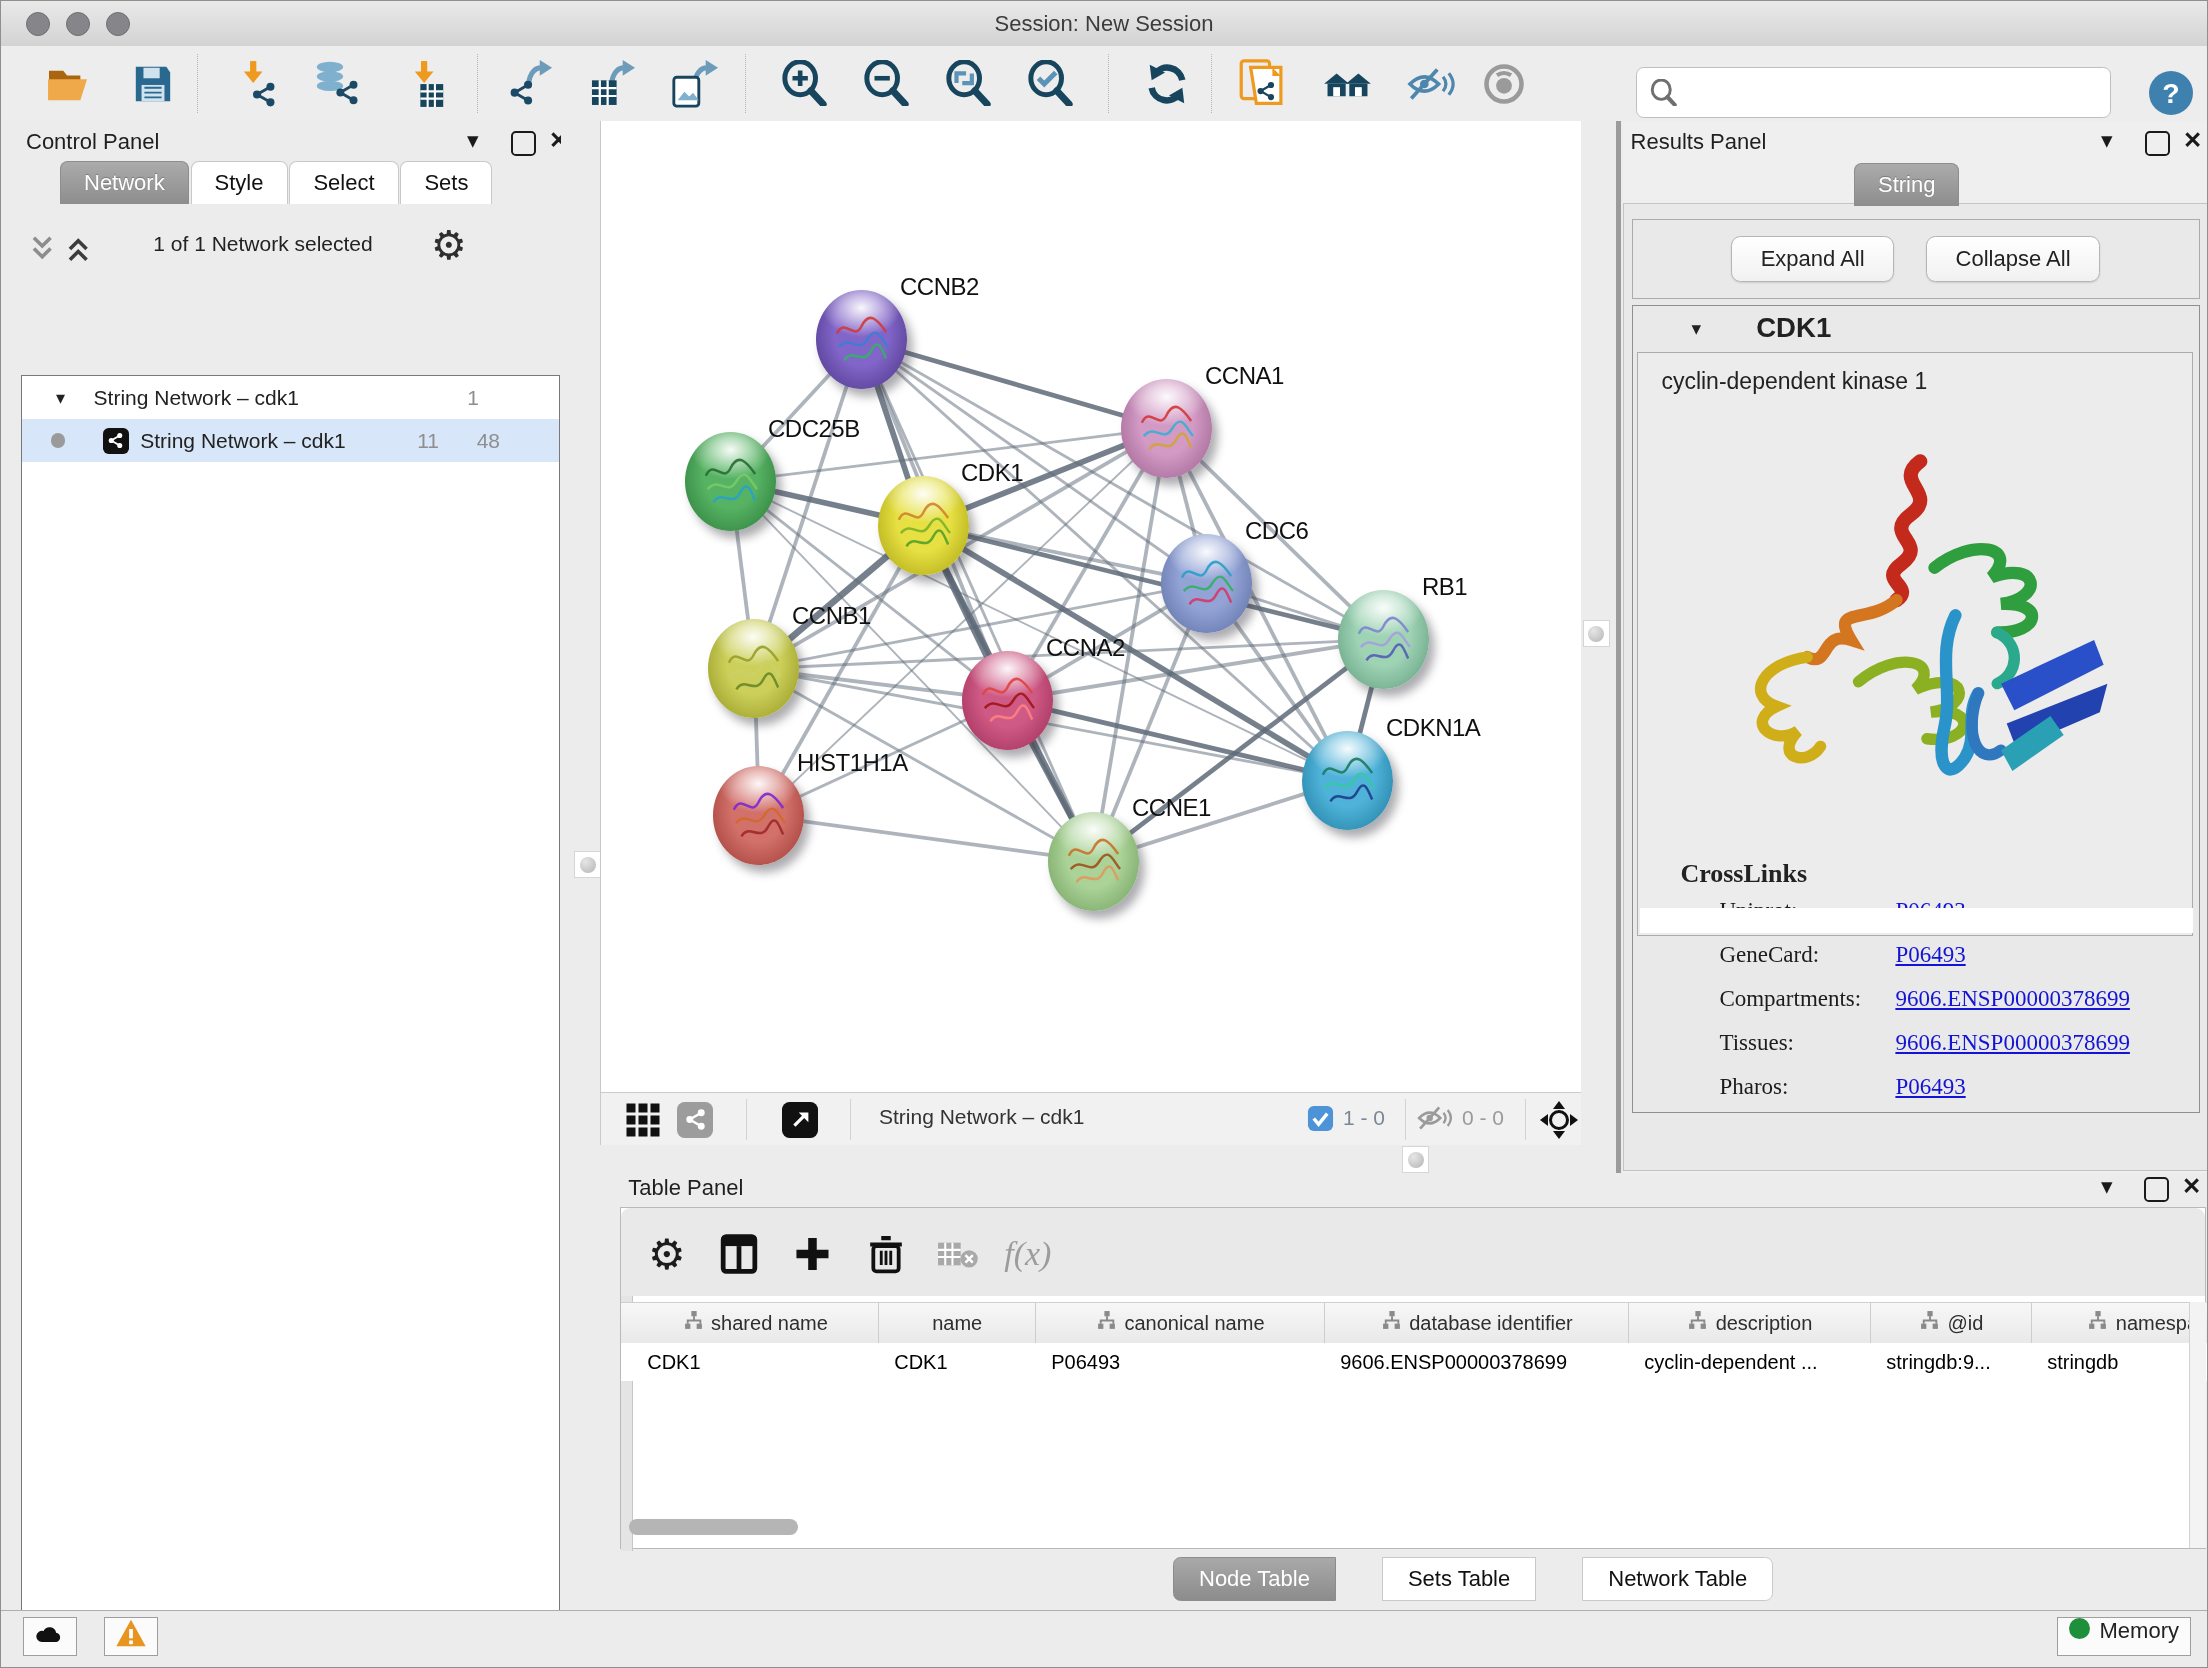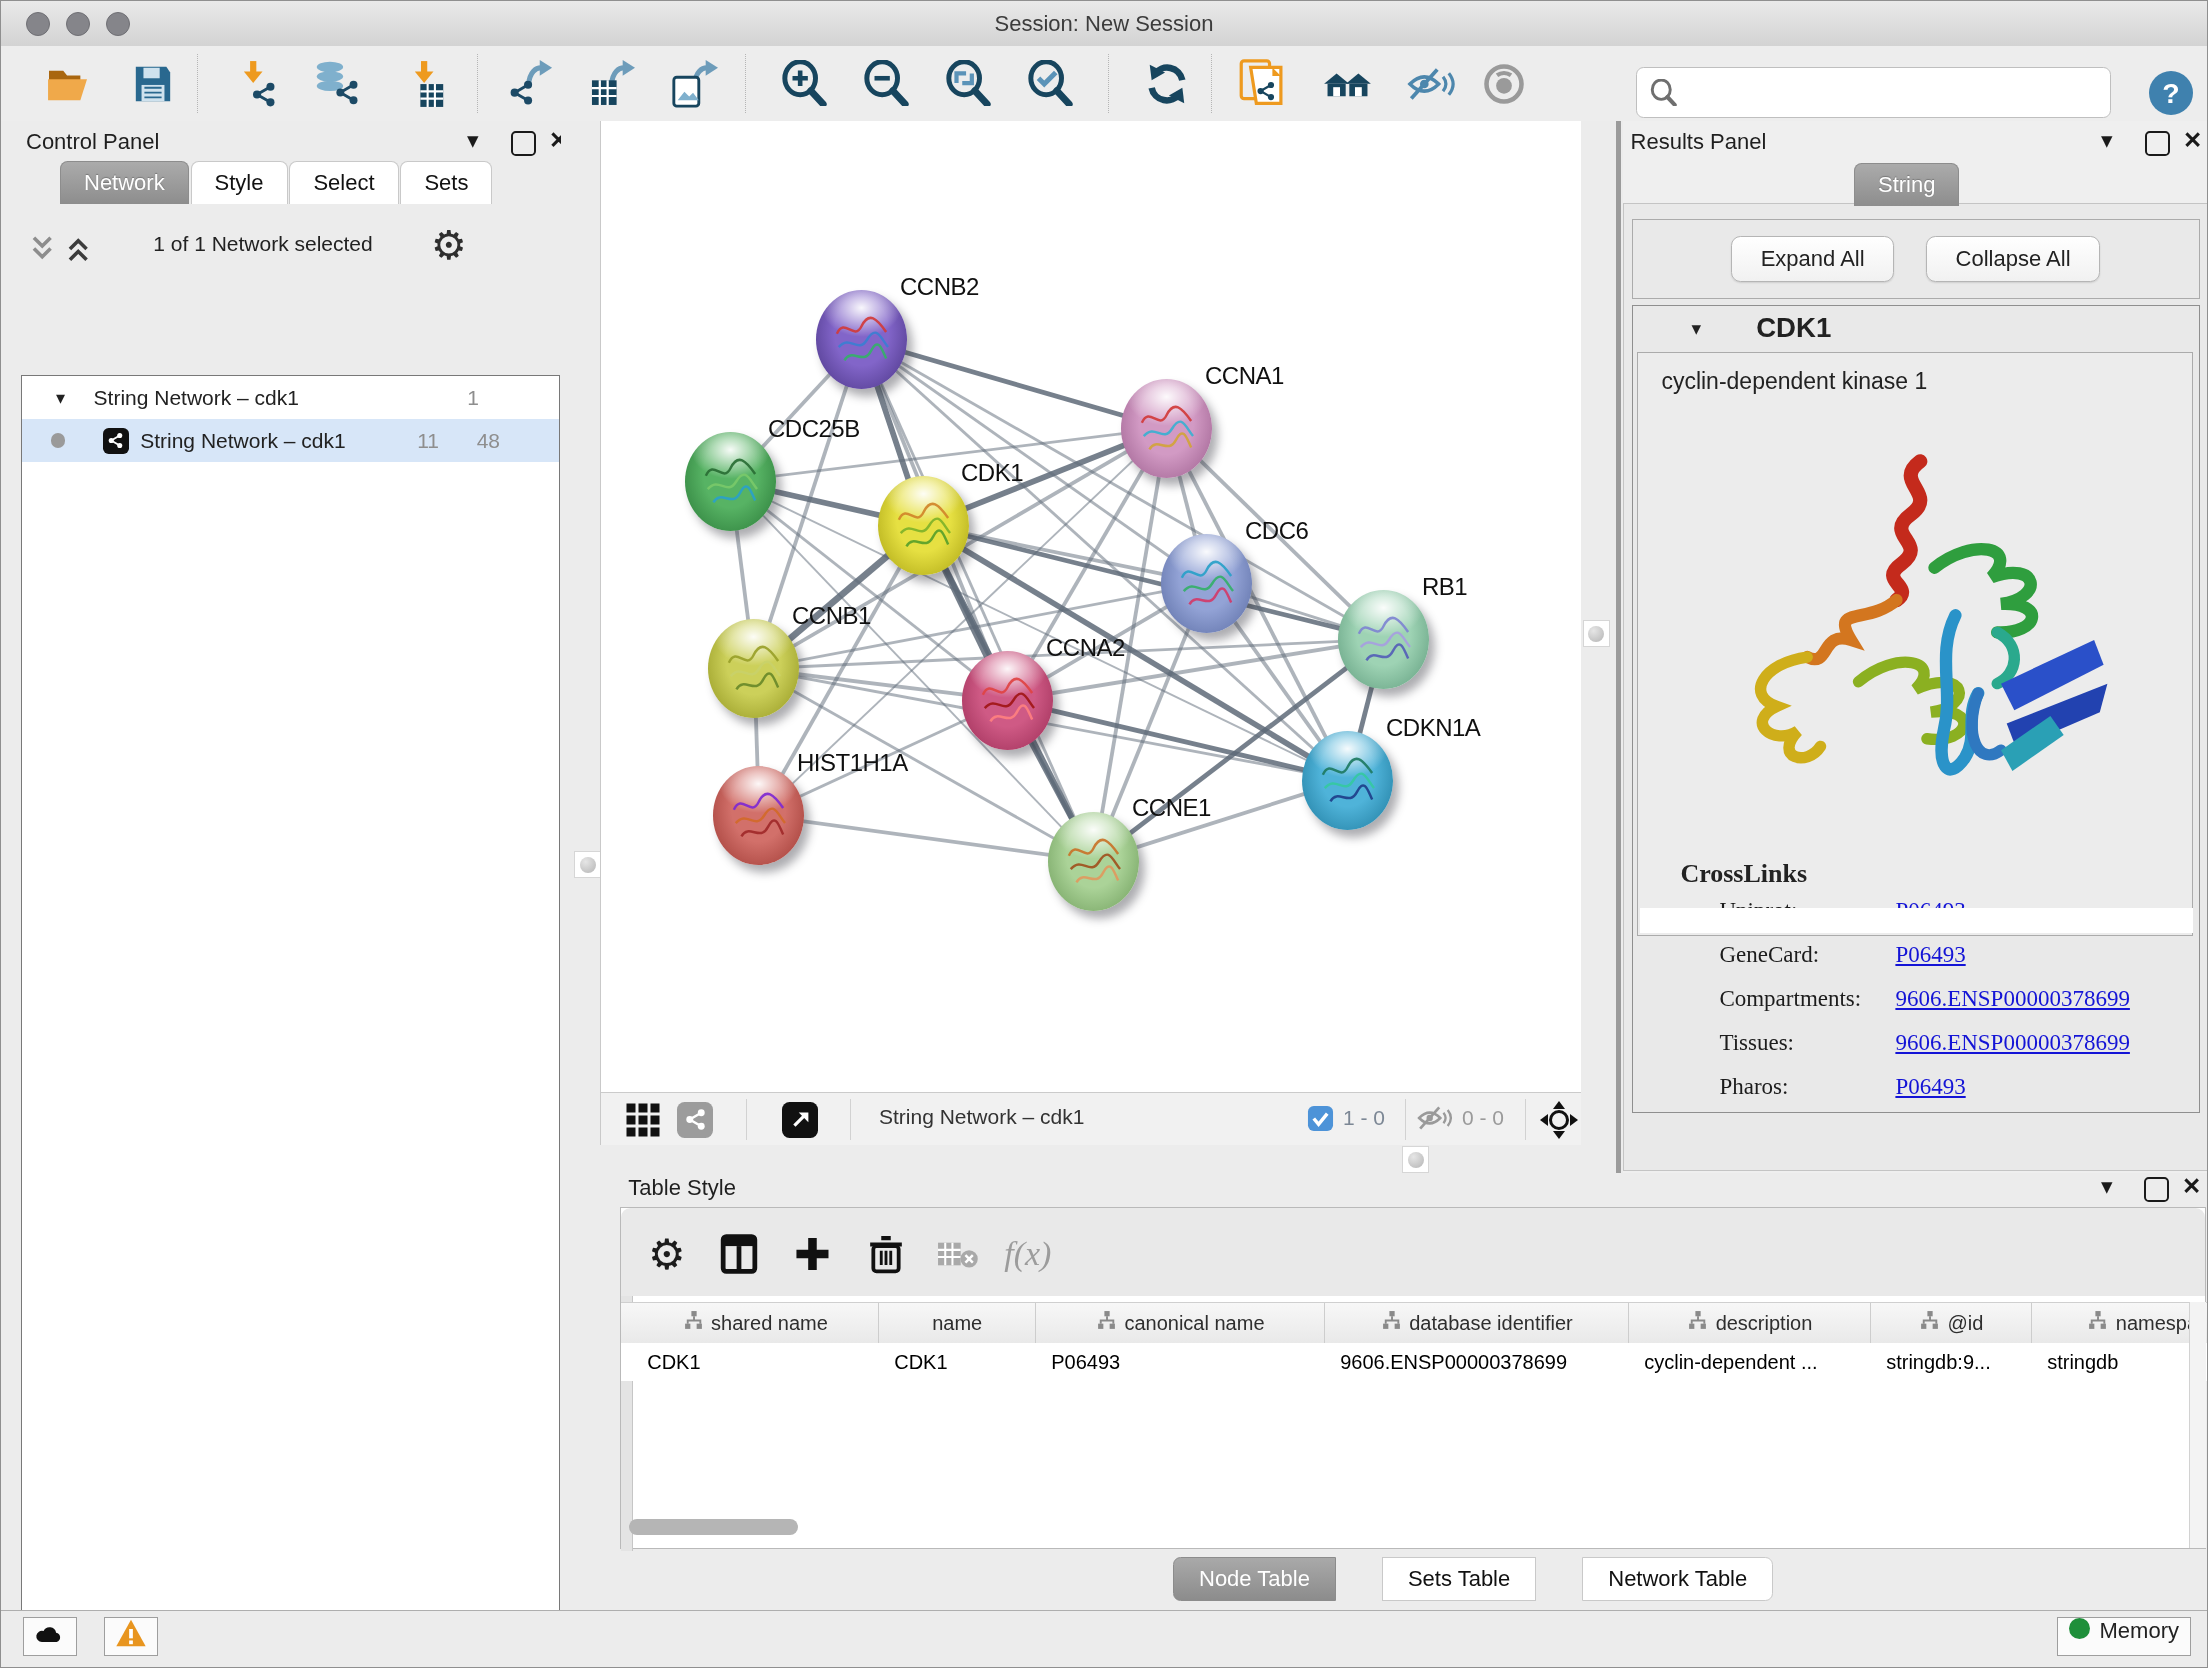--- a/index.html
+++ b/index.html
@@ -596,21 +596,21 @@
                 <a class="xl-link" href="#">P06493</a>
               </div>
             </div>
           <div style="position:absolute;left:1.9px;bottom:1.9px;width:553px;height:25px;background:#fff"></div>
         </div>
       </div>
     </div>
   </div>
 
   <div class="abs" style="left:614px;top:1172px;width:1594px;height:438px">
-    <div class="abs panel-title" style="left:13.3px;top:1.9px">Table Style</div>
+    <div class="abs panel-title" style="left:13.3px;top:1.9px">Table Panel</div>
     <span class="abs win-ico" style="left:1486px;top:1.9px">▾</span>
     <span class="abs sq-ico" style="left:1529px;top:3.8px"></span>
     <span class="abs win-ico" style="left:1567px;top:1.9px;font-weight:bold">✕</span>
 
     <div class="abs tablepanel-box" style="left:4.8px;top:34px">
       <div class="tp-toolbar">
         <span class="tp-ico" style="left:23px;font-size:42px;color:#1c1c1c;font-family:'DejaVu Sans',sans-serif">⚙</span>
         <span class="tp-ico" style="left:95px">
           <svg width="38" height="42" viewBox="0 0 24 26">
               <rect x="2" y="2" width="20" height="22" rx="2" fill="none" stroke="#111" stroke-width="3"></rect>

